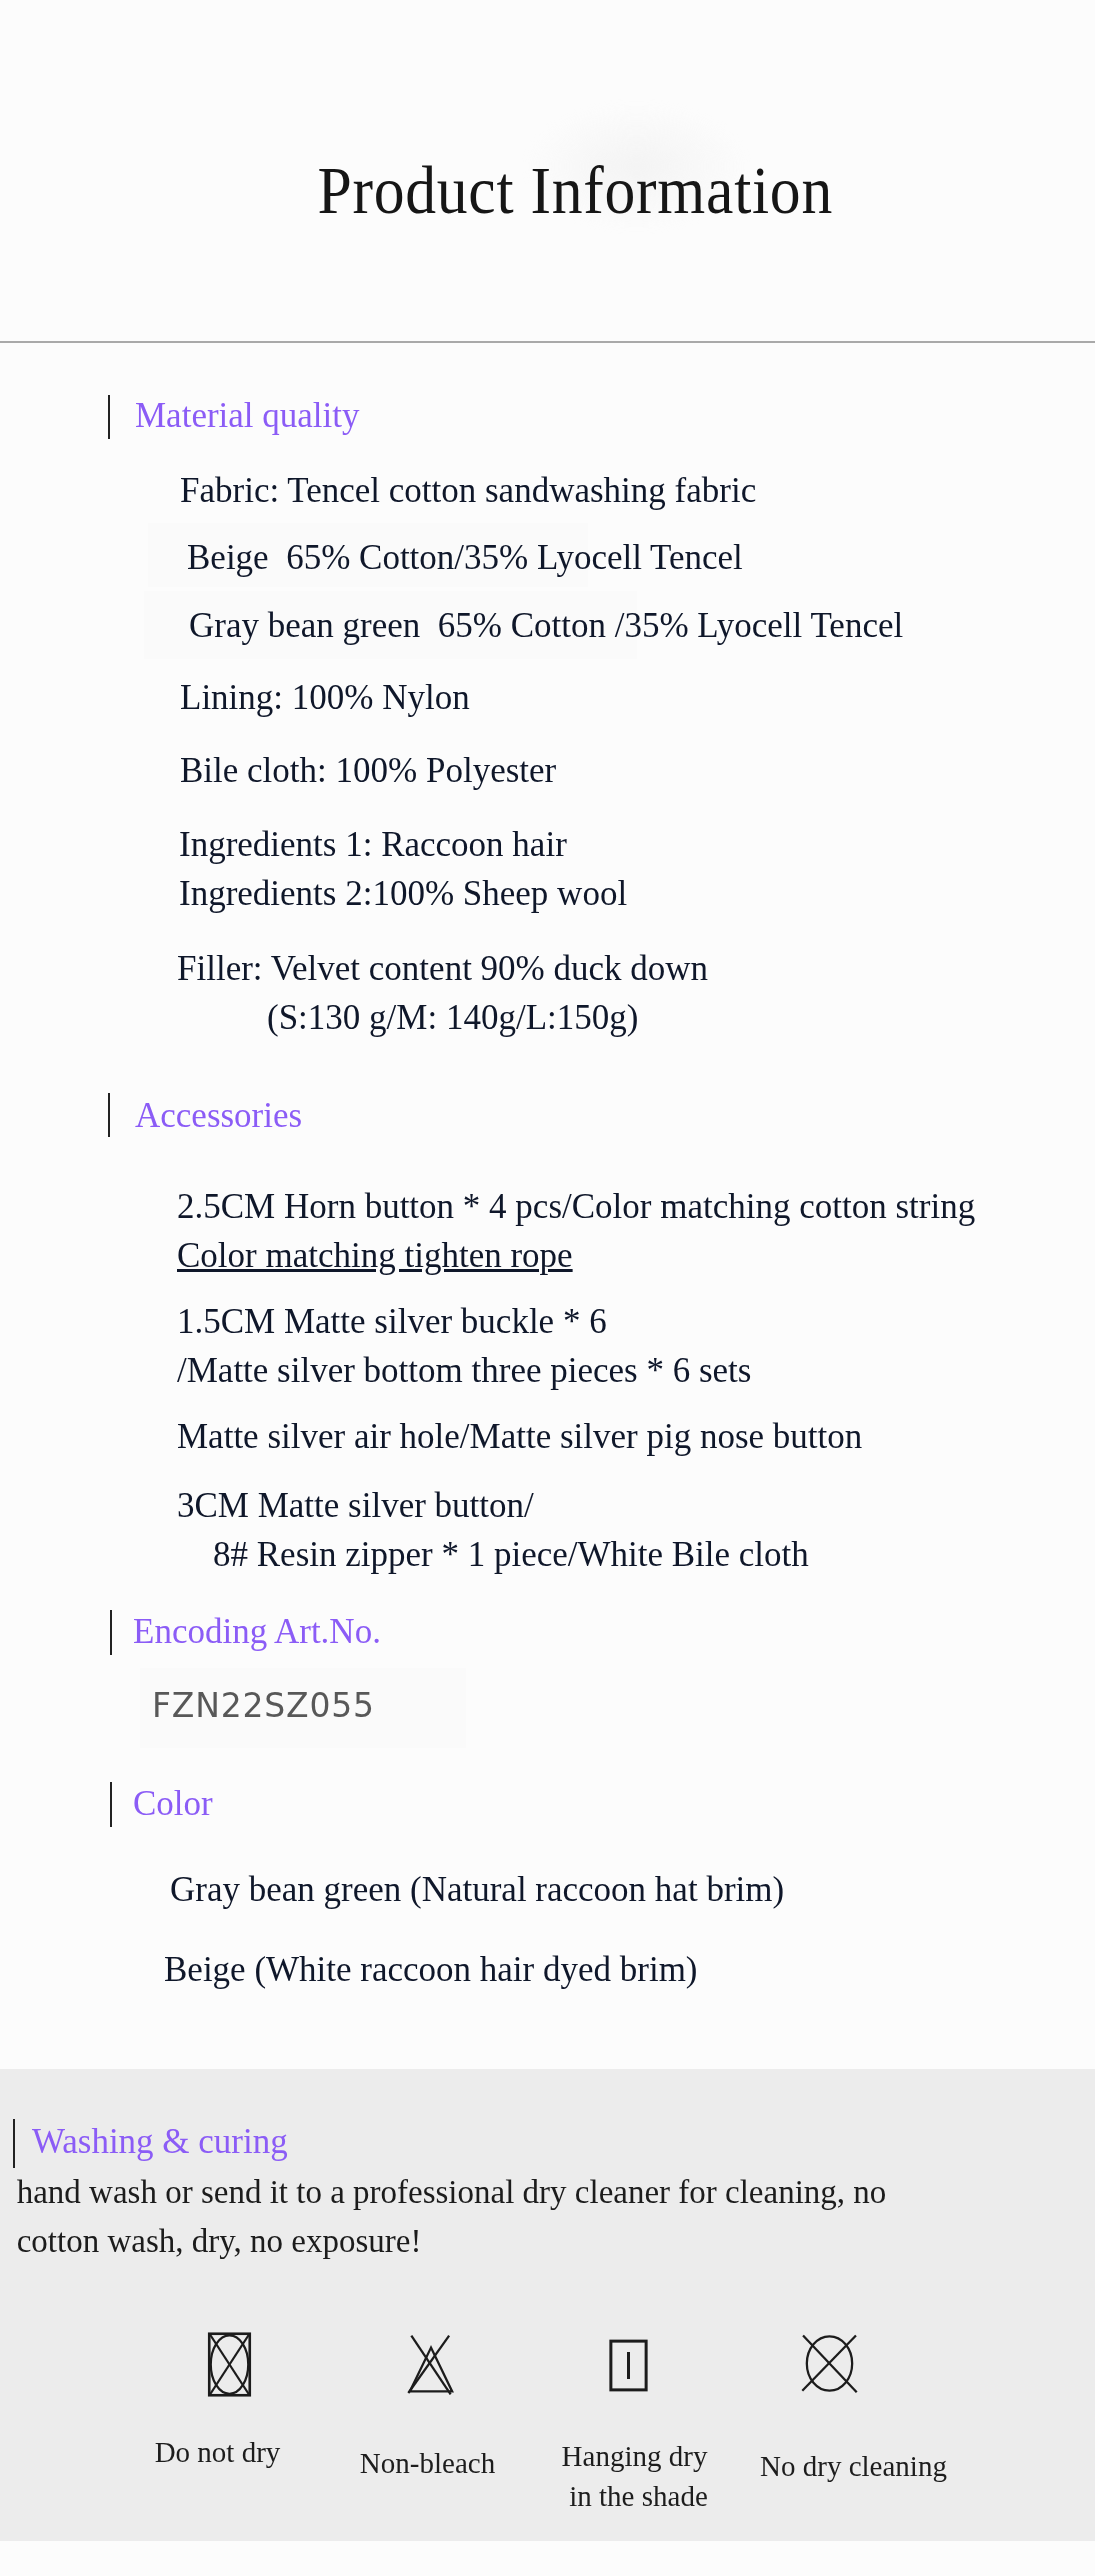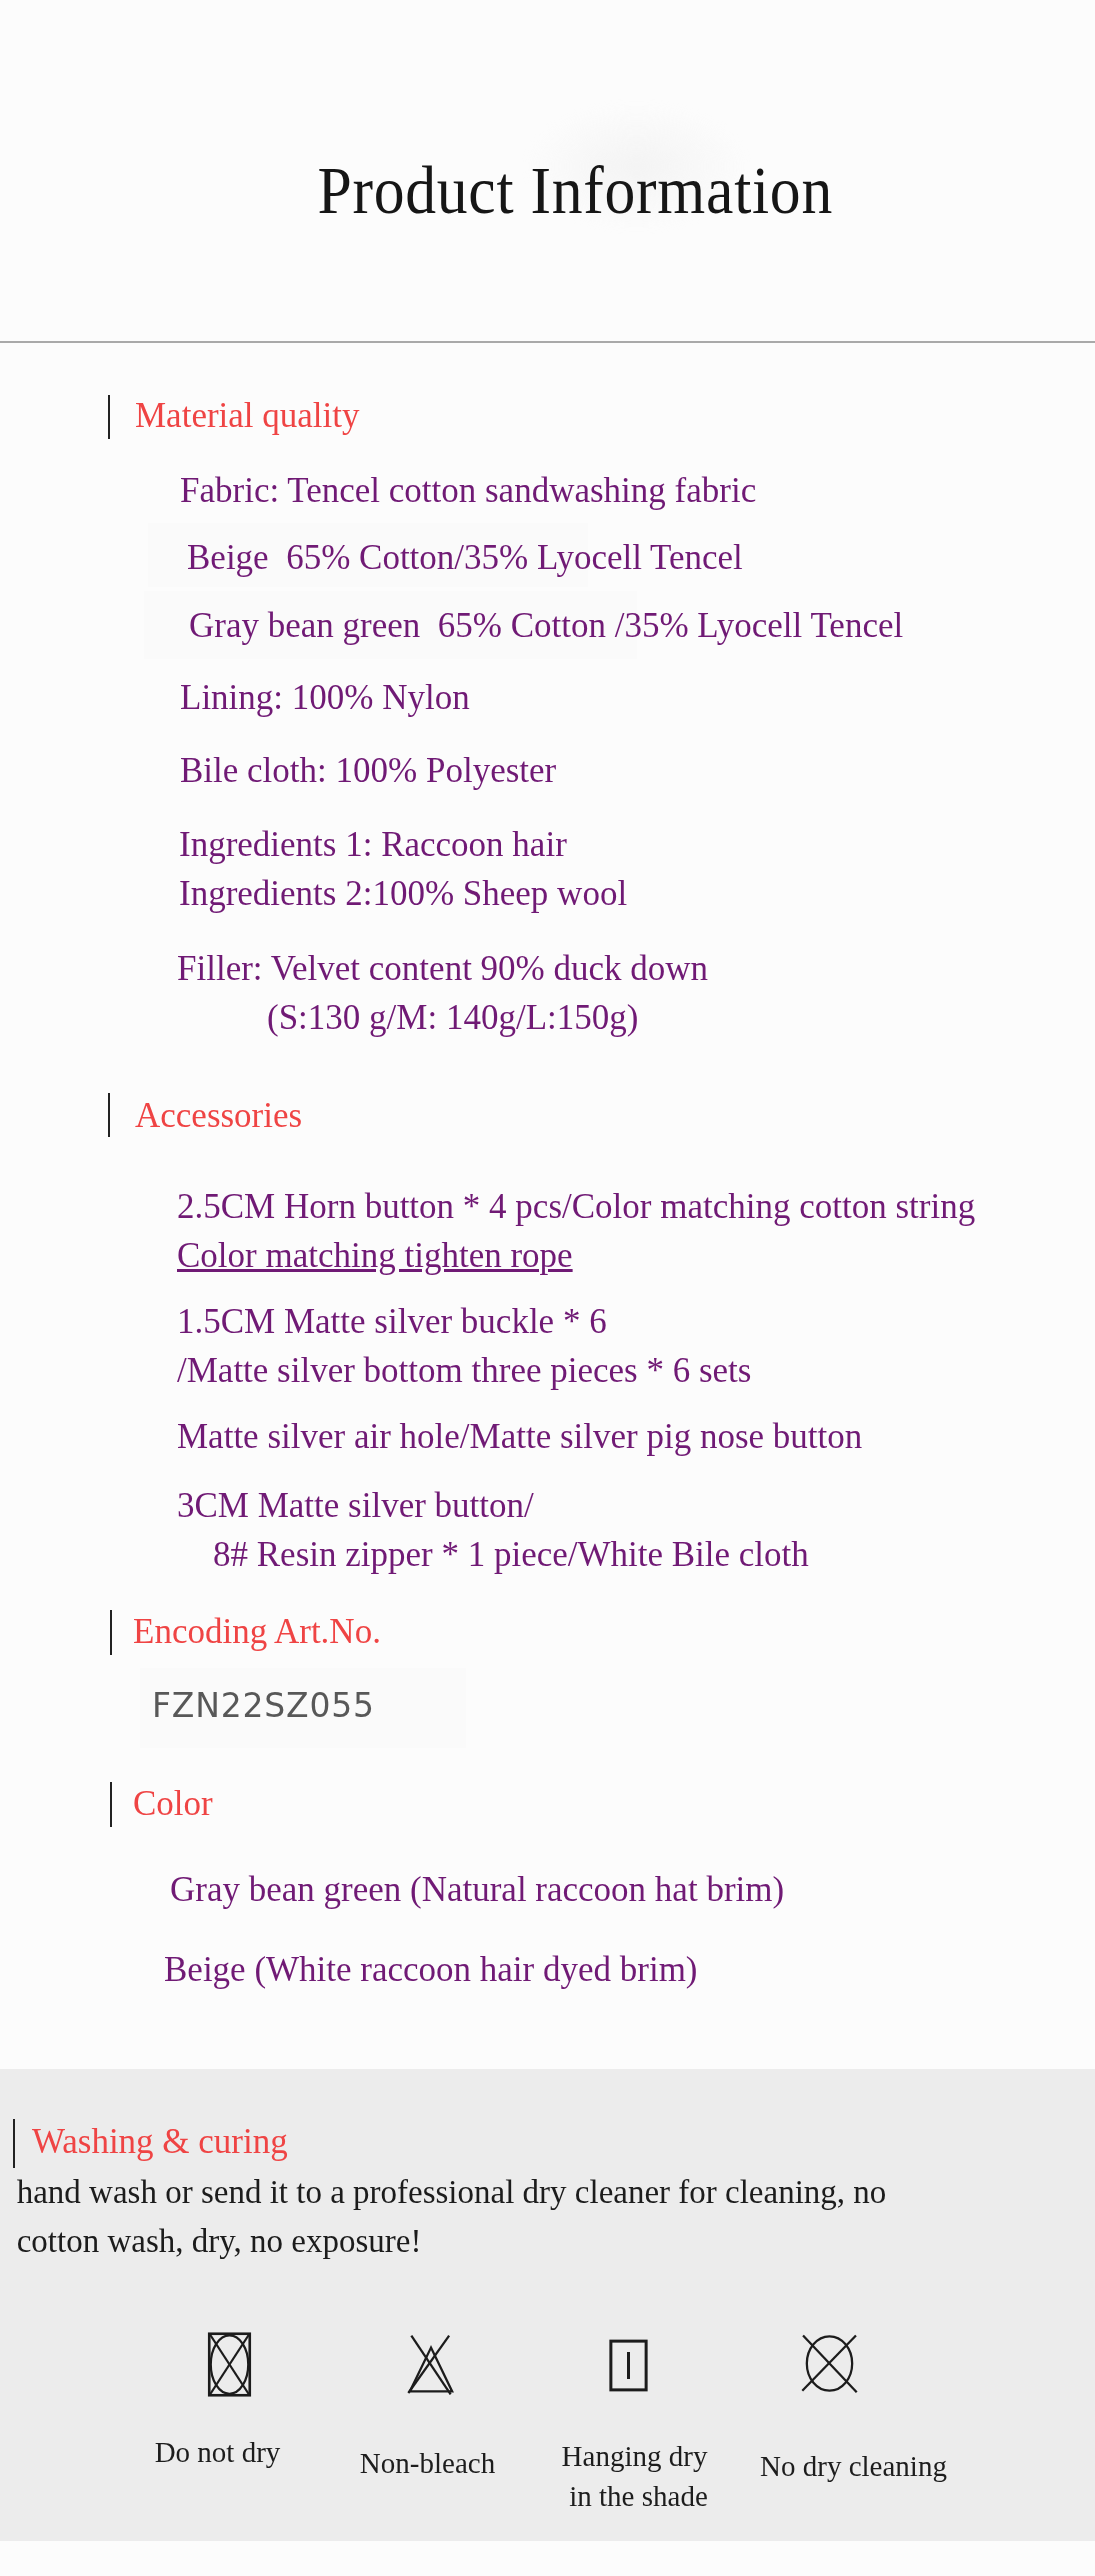--- a/index.html
+++ b/index.html
@@ -5,23 +5,23 @@
   html,body{margin:0;padding:0;}
   body{width:1096px;height:2576px;position:relative;background:#fcfcfc;
        font-family:"Liberation Serif",serif;color:#1c1c1c;overflow:hidden;}
   
   .title-wrap{position:absolute;top:157px;left:27px;width:1096px;text-align:center;}
   .title-text{display:inline-block;font:400 67px/1 "Liberation Serif",serif;color:#161616;
               transform:scaleX(0.92);transform-origin:center;letter-spacing:0.8px;}
   .hrule{position:absolute;left:0;top:341px;width:1096px;height:1.5px;background:#9a9a9a;opacity:.85;}
   
   .vbar{position:absolute;width:2.3px;background:#222;}
-  .hd{position:absolute;font:400 35px/1.1 "Liberation Serif",serif;color:#ef4444;white-space:pre;}
+  .hd{position:absolute;font:400 35px/1.1 "Liberation Serif",serif;color:#8b5cf6;white-space:pre;}
   
-  .ln{position:absolute;font:400 35px/1.15 "Liberation Serif",serif;color:#701a75;white-space:pre;}
+  .ln{position:absolute;font:400 35px/1.15 "Liberation Serif",serif;color:#0f172a;white-space:pre;}
   .code{position:absolute;font:400 33px/1.1 "DejaVu Sans",sans-serif;color:#585858;
         letter-spacing:0.8px;white-space:pre;}
   
   .band{position:absolute;left:0;top:2069px;width:1096px;height:472px;background:#ececec;}
   .note{position:absolute;font:400 33px/1.15 "Liberation Serif",serif;color:#1c1c1c;white-space:pre;}
   
   .lbl-wrap{position:absolute;width:349px;text-align:center;}
   .lbl{display:inline-block;font:400 29px/1.1 "Liberation Serif",serif;color:#1d1d1d;white-space:pre;}
   .icon{position:absolute;}
   .icon svg{display:block;}

